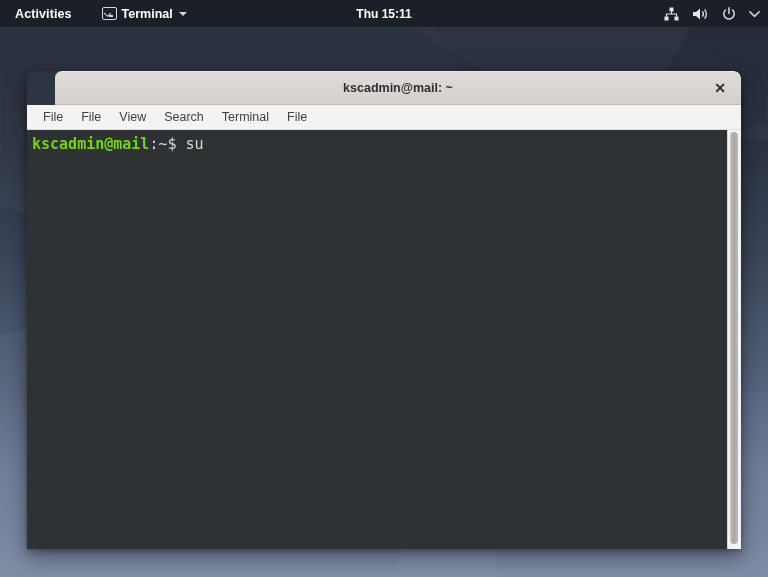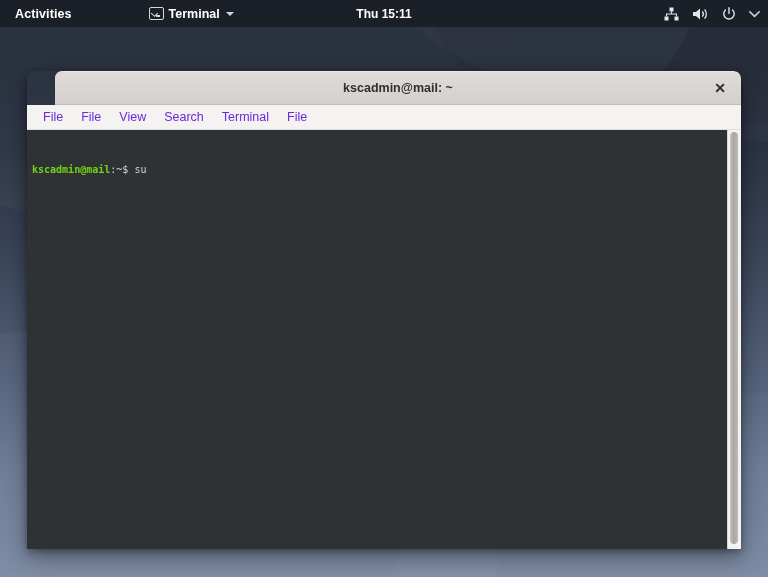--- a/index.html
+++ b/index.html
@@ -84,21 +84,20 @@
     align-items: center;
     color: #e7e9ea;
     font-size: 12.5px;
     z-index: 50;
   }
   .panel-left {
     display: flex;
     align-items: center;
     height: 100%;
     padding-left: 9px;
-    gap: 47px;
   }
   .activities {
     font-weight: bold;
     font-size: 12.5px;
     color: #ffffff;
     padding: 0 6px;
     letter-spacing: 0.1px;
   }
   .app-menu {
     display: flex;
@@ -207,39 +206,38 @@
   .menubar {
     height: 24px;
     background: #f5f3f1;
     border-bottom: 1px solid #dededc;
     display: flex;
     align-items: center;
     padding-left: 7px;
   }
   .menu-item {
     font-size: 12.5px;
-    color: #6d28d9;
+    color: #404040;
     padding: 10px 9px;
     line-height: 24px;
   }
   .term-body {
     position: relative;
     height: 421px;
     background: #2f3234;
     display: flex;
   }
   .term-text {
     flex: 1;
     padding: 6px 0 0 5px;
     font-family: "DejaVu Sans Mono", "Liberation Mono", monospace;
-    font-size: 10px;
+    font-size: 15px;
     line-height: 17.2px;
     color: #d3d7cf;
     white-space: pre;
-    margin-top: 25px;
   }
   .t-host { color: #73d216; font-weight: bold; }
   .t-path { color: #d3d7cf; }
   .t-cmd  { color: #d3d7cf; }
   .t-plain{ color: #d3d7cf; }
 
   
   .scrollbar {
     width: 13px;
     background: #f4f3f1;

